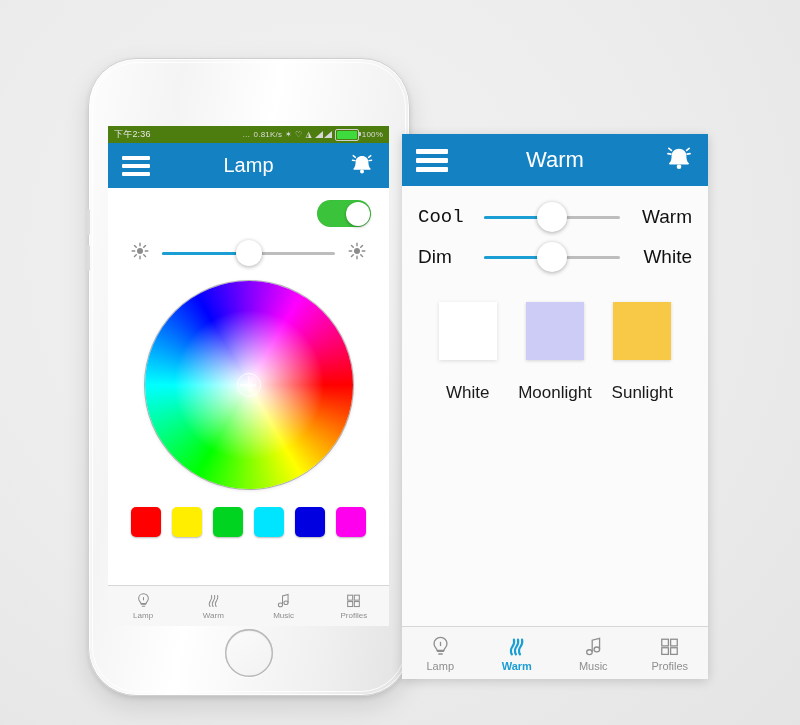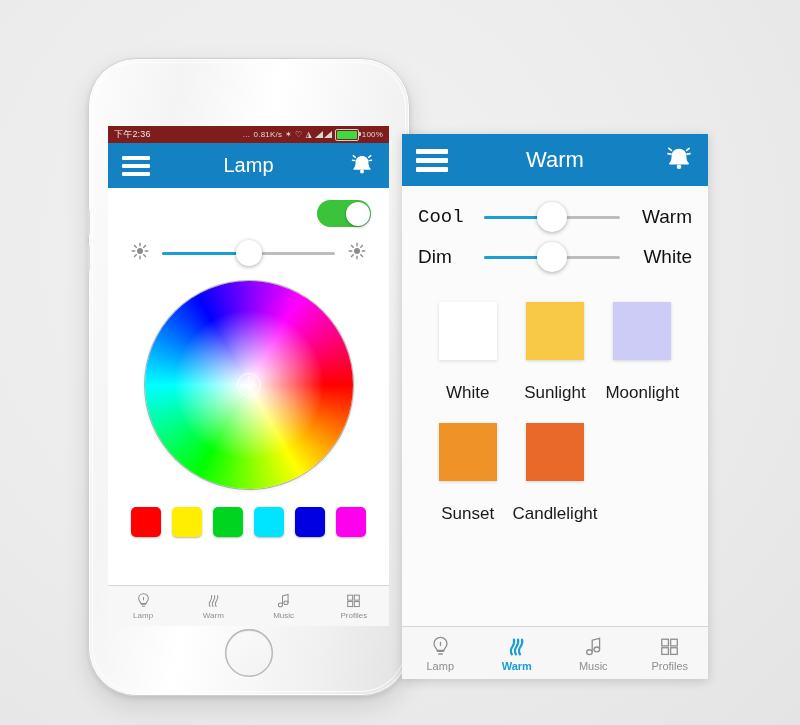--- a/index.html
+++ b/index.html
@@ -36,21 +36,21 @@
                0 1px 1px rgba(255,255,255,.9);}
   .side-btn{position:absolute;background:#dcdcdc;border-radius:2px;}
 
   
   .screen{position:absolute;background:#fff;overflow:hidden;}
   #screen-left{left:108px;top:126px;width:281px;height:500px;}
   #screen-right{left:402px;top:134px;width:306px;height:545px;
     box-shadow:0 2px 10px rgba(0,0,0,.16);background:#fbfbfb;}
 
   
-  .statusbar{height:17px;background:#7f1d1d;color:#e8e8e8;display:flex;align-items:center;
+  .statusbar{height:17px;background:#4d7c0f;color:#e8e8e8;display:flex;align-items:center;
     justify-content:space-between;padding:0 6px;font-size:9px;letter-spacing:.2px;}
   .sb-right{display:flex;align-items:center;gap:3px;}
   .sb-ico{font-size:8px;line-height:1;color:#dcdcdc;}
   .batt{width:20px;height:8px;border:1px solid #cfcfcf;border-radius:2px;position:relative;padding:1px;}
   .batt i{display:block;height:100%;width:100%;background:#3ddb3d;border-radius:1px;}
   .batt:after{content:"";position:absolute;right:-3px;top:2px;width:1.5px;height:4px;background:#cfcfcf;border-radius:0 1px 1px 0;}
   .bars{display:flex;align-items:flex-end;gap:1px;}
   .bars i{display:block;width:0;height:0;border-style:solid;border-width:0 0 7px 8px;
     border-color:transparent transparent #d8d8d8 transparent;}
 
@@ -290,38 +290,27 @@
     <span class="side-label" style="width:62px;text-align:right;">White</span>
   </div>
 
   <div class="preset-grid">
     <div class="preset-row" style="padding:18px 22px 0 22px;">
       <div class="preset" style="flex:1">
         <div class="chip" style="background:#ffffff;box-shadow:0 1px 4px rgba(0,0,0,.13)"></div>
         <div class="cap">White</div>
       </div>
       <div class="preset" style="flex:1">
+        <div class="chip" style="background:#ccccf6"></div>
+        <div class="cap">Moonlight</div>
+      </div>
+      <div class="preset" style="flex:1">
         <div class="chip" style="background:#f7c946"></div>
         <div class="cap">Sunlight</div>
       </div>
-      <div class="preset" style="flex:1">
-        <div class="chip" style="background:#ccccf6"></div>
-        <div class="cap">Moonlight</div>
-      </div>
-    </div>
-    <div class="preset-row" style="padding:20px 22px 0 22px;">
-      <div class="preset" style="flex:1">
-        <div class="chip" style="background:#ef9328"></div>
-        <div class="cap">Sunset</div>
-      </div>
-      <div class="preset" style="flex:1">
-        <div class="chip" style="background:#e8692a"></div>
-        <div class="cap">Candlelight</div>
-      </div>
-      <div style="flex:1"></div>
     </div>
   </div>
 
   <div class="tabbar">
     <div class="tab">
       <svg width="23" height="24" viewBox="0 0 24 26" fill="none" stroke="currentColor" stroke-width="1.4">
         <path d="M12 2.6c-4 0-7 3-7 6.8 0 2.8 1.7 4.3 2.6 5.6.5.7.7 1.2.7 1.8h7.4c0-.6.2-1.1.7-1.8.9-1.3 2.6-2.8 2.6-5.6 0-3.8-3-6.8-7-6.8z"></path>
         <path d="M8.3 17.8h7.4M9.6 20.6h4.8"></path>
           <path d="M12 7.4v4.6"></path>
       </svg>

